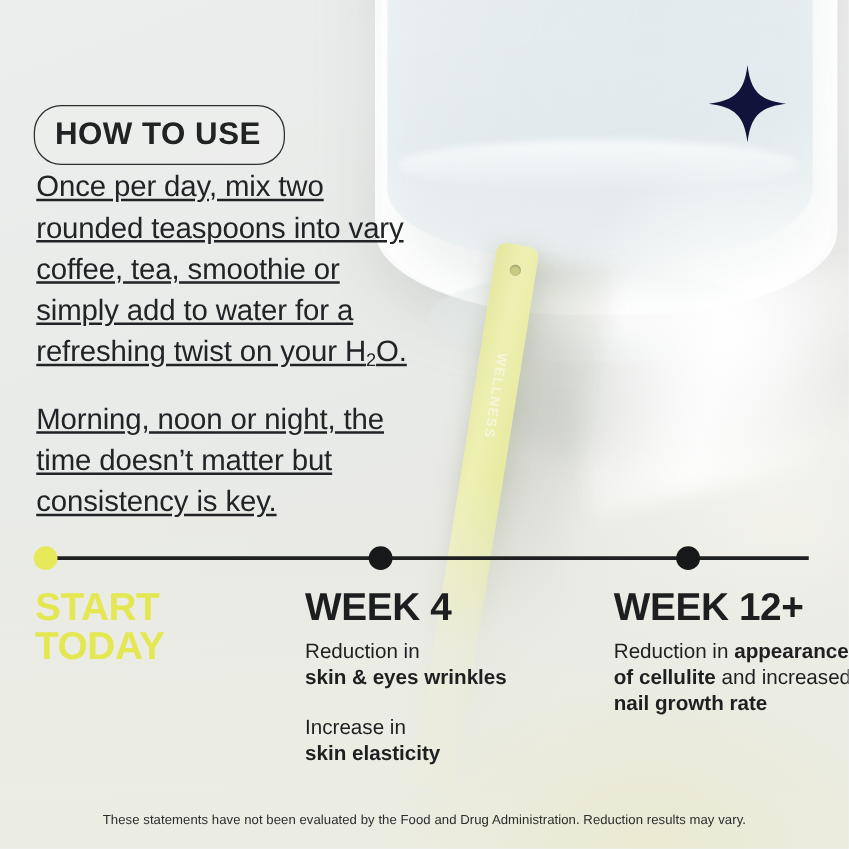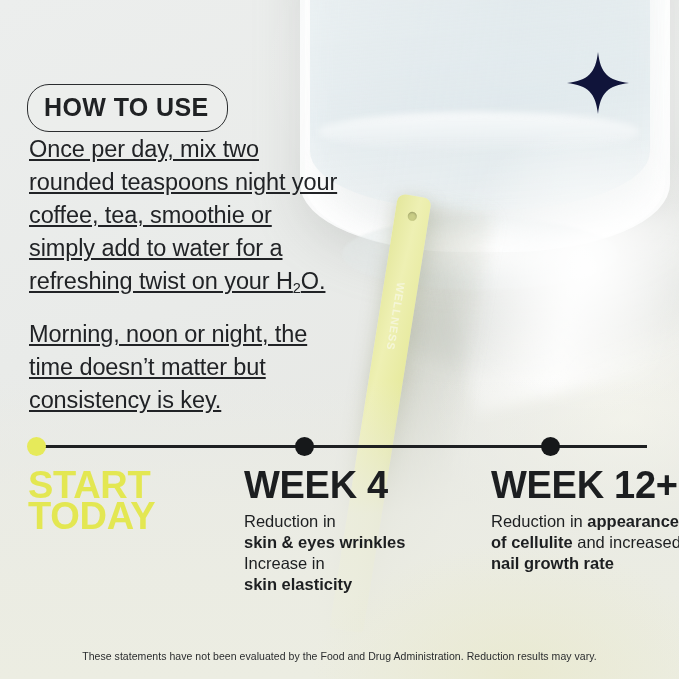--- a/index.html
+++ b/index.html
@@ -237,36 +237,36 @@
 
   .col {
     position: absolute;
     top: 470px;
   }
   .col.start { left: 28px; width: 215px; }
   .col.w4    { left: 244px; width: 230px; }
   .col.w12   { left: 491px; width: 190px; }
 
   .col-heading {
-    font-size: 38px;
+    font-size: 31px;
     font-weight: 700;
     line-height: 31px;
     letter-spacing: -0.3px;
     color: #1c1e20;
     margin: 0 0 10px 0;
   }
   .col.start .col-heading { color: #e3e752; }
 
   .col-body {
     font-size: 16.5px;
     line-height: 21px;
     color: #1d1f21;
   }
   .col-body .bold { font-weight: 700; }
-  .col-body .block + .block { }
+  .col-body .block + .block { margin-top: 19px; }
 
   .disclaimer {
     position: absolute;
     left: 0;
     right: 0;
     bottom: 17px;
     text-align: center;
     font-size: 10.5px;
     color: #2a2c2e;
     letter-spacing: 0.05px;
@@ -299,21 +299,21 @@
     <path d="M50 0 C54 34 66 46 100 50 C66 54 54 66 50 100 C46 66 34 54 0 50 C34 46 46 34 50 0 Z" fill="#10143a"></path>
   </svg>
 
   <div class="content">
 
     <div class="howto-badge">HOW TO USE</div>
 
     <div class="howto-body">
       <p>
         <span>Once per day, mix two</span><br>
-        <span>rounded teaspoons night your</span><br>
+        <span>rounded teaspoons into vary</span><br>
         <span>coffee, tea, smoothie or</span><br>
         <span>simply add to water for a</span><br>
         <span>refreshing twist on your H</span><sub>2</sub><span>O.</span>
       </p>
       <p class="second">
         <span>Morning, noon or night, the</span><br>
         <span>time doesn’t matter but</span><br>
         <span>consistency is key.</span>
       </p>
     </div>

